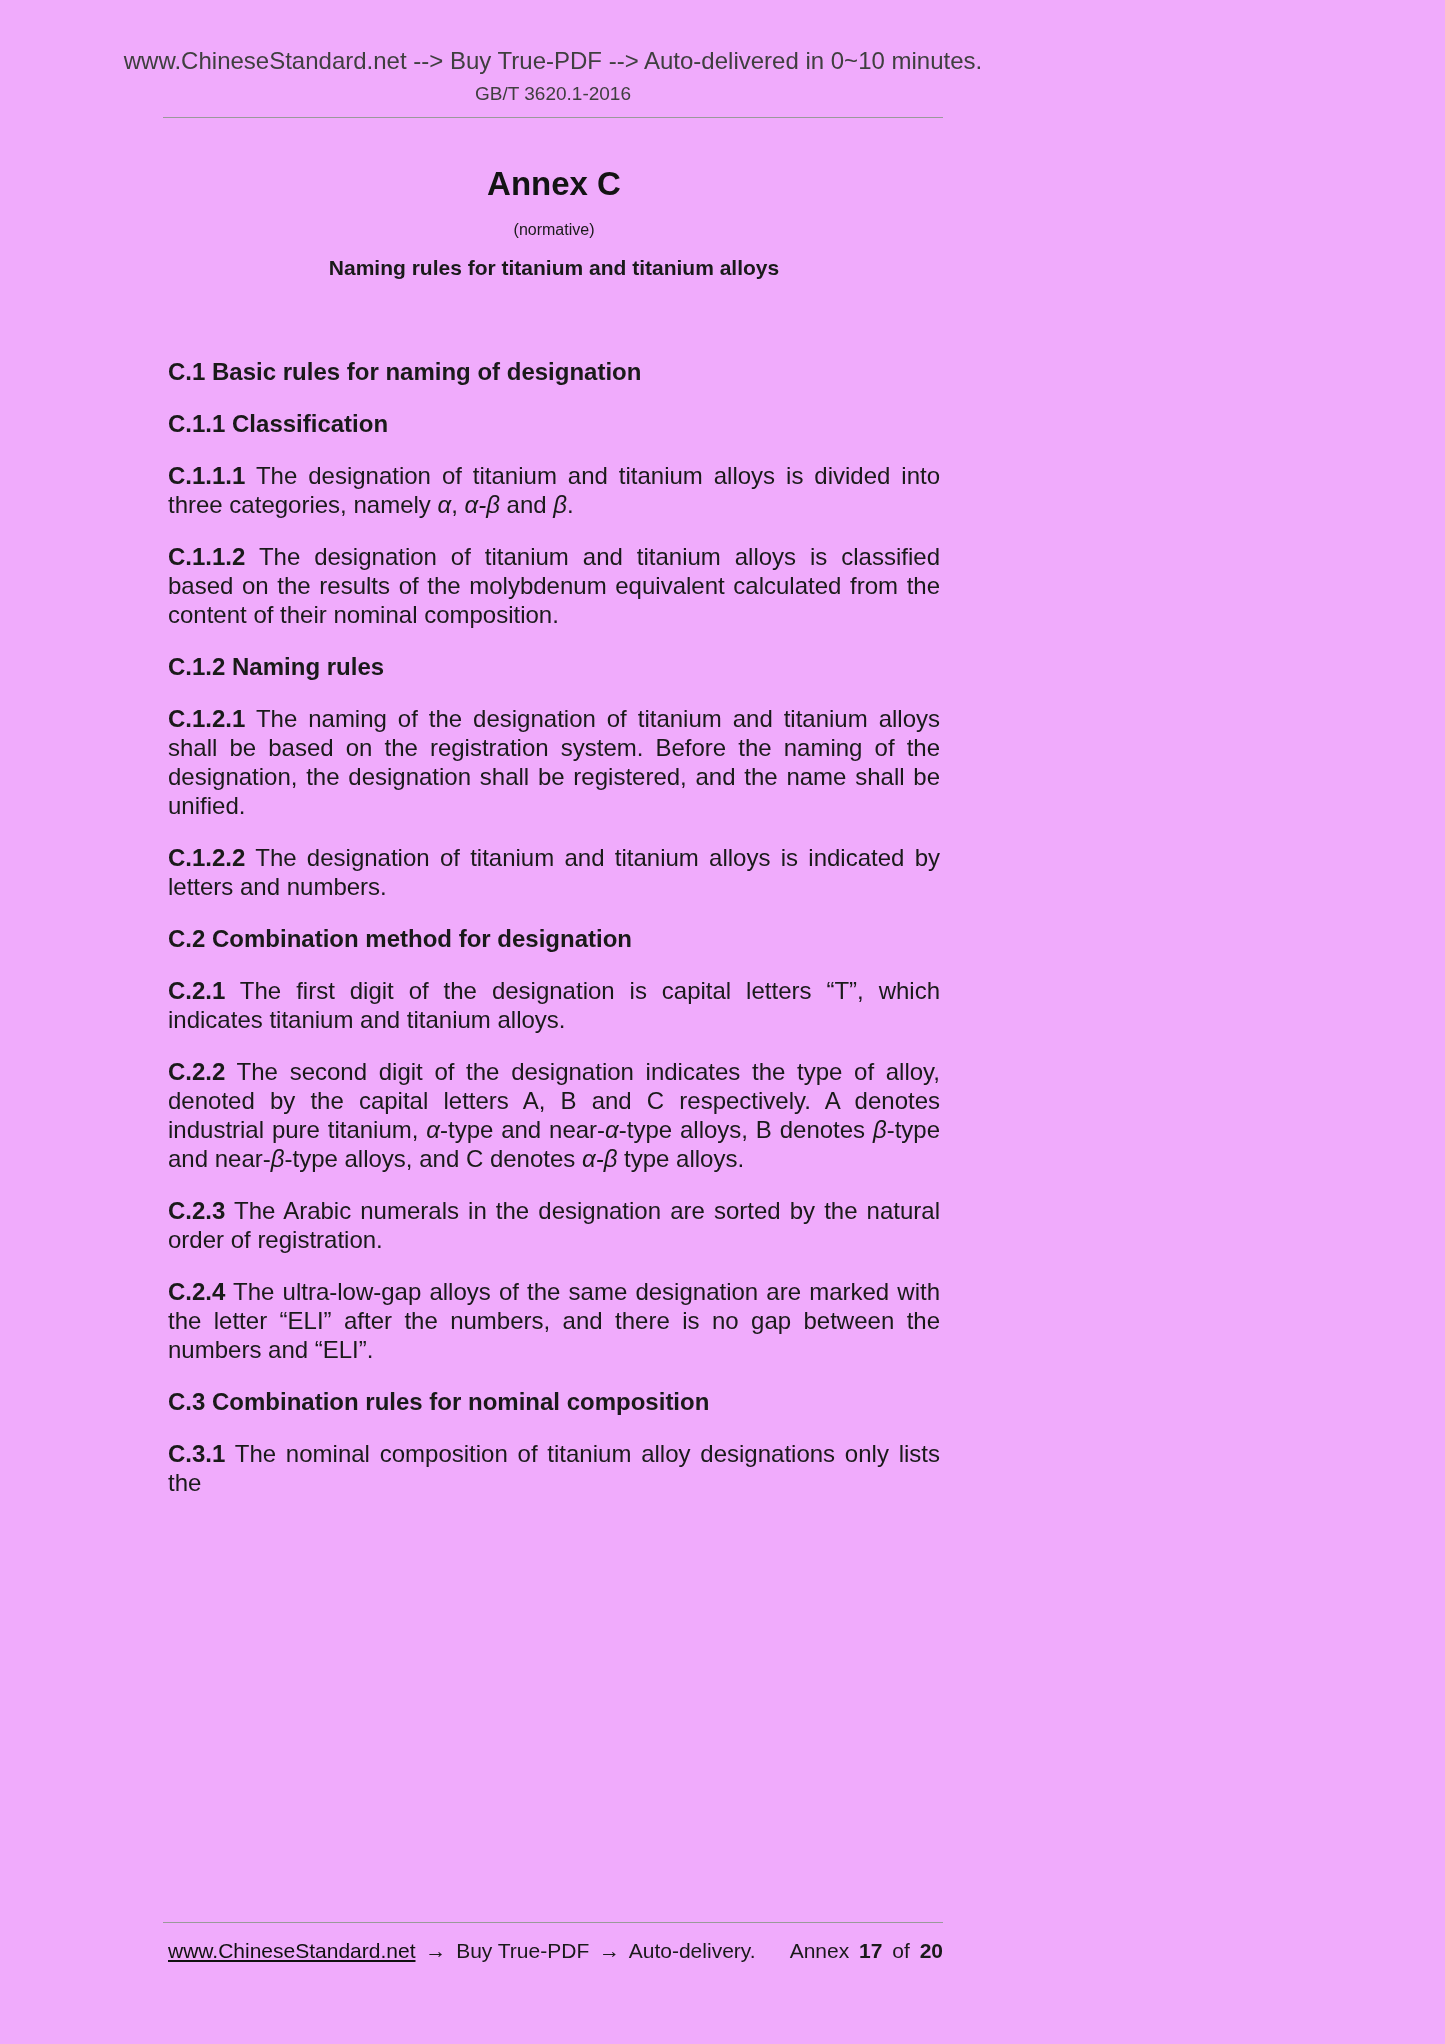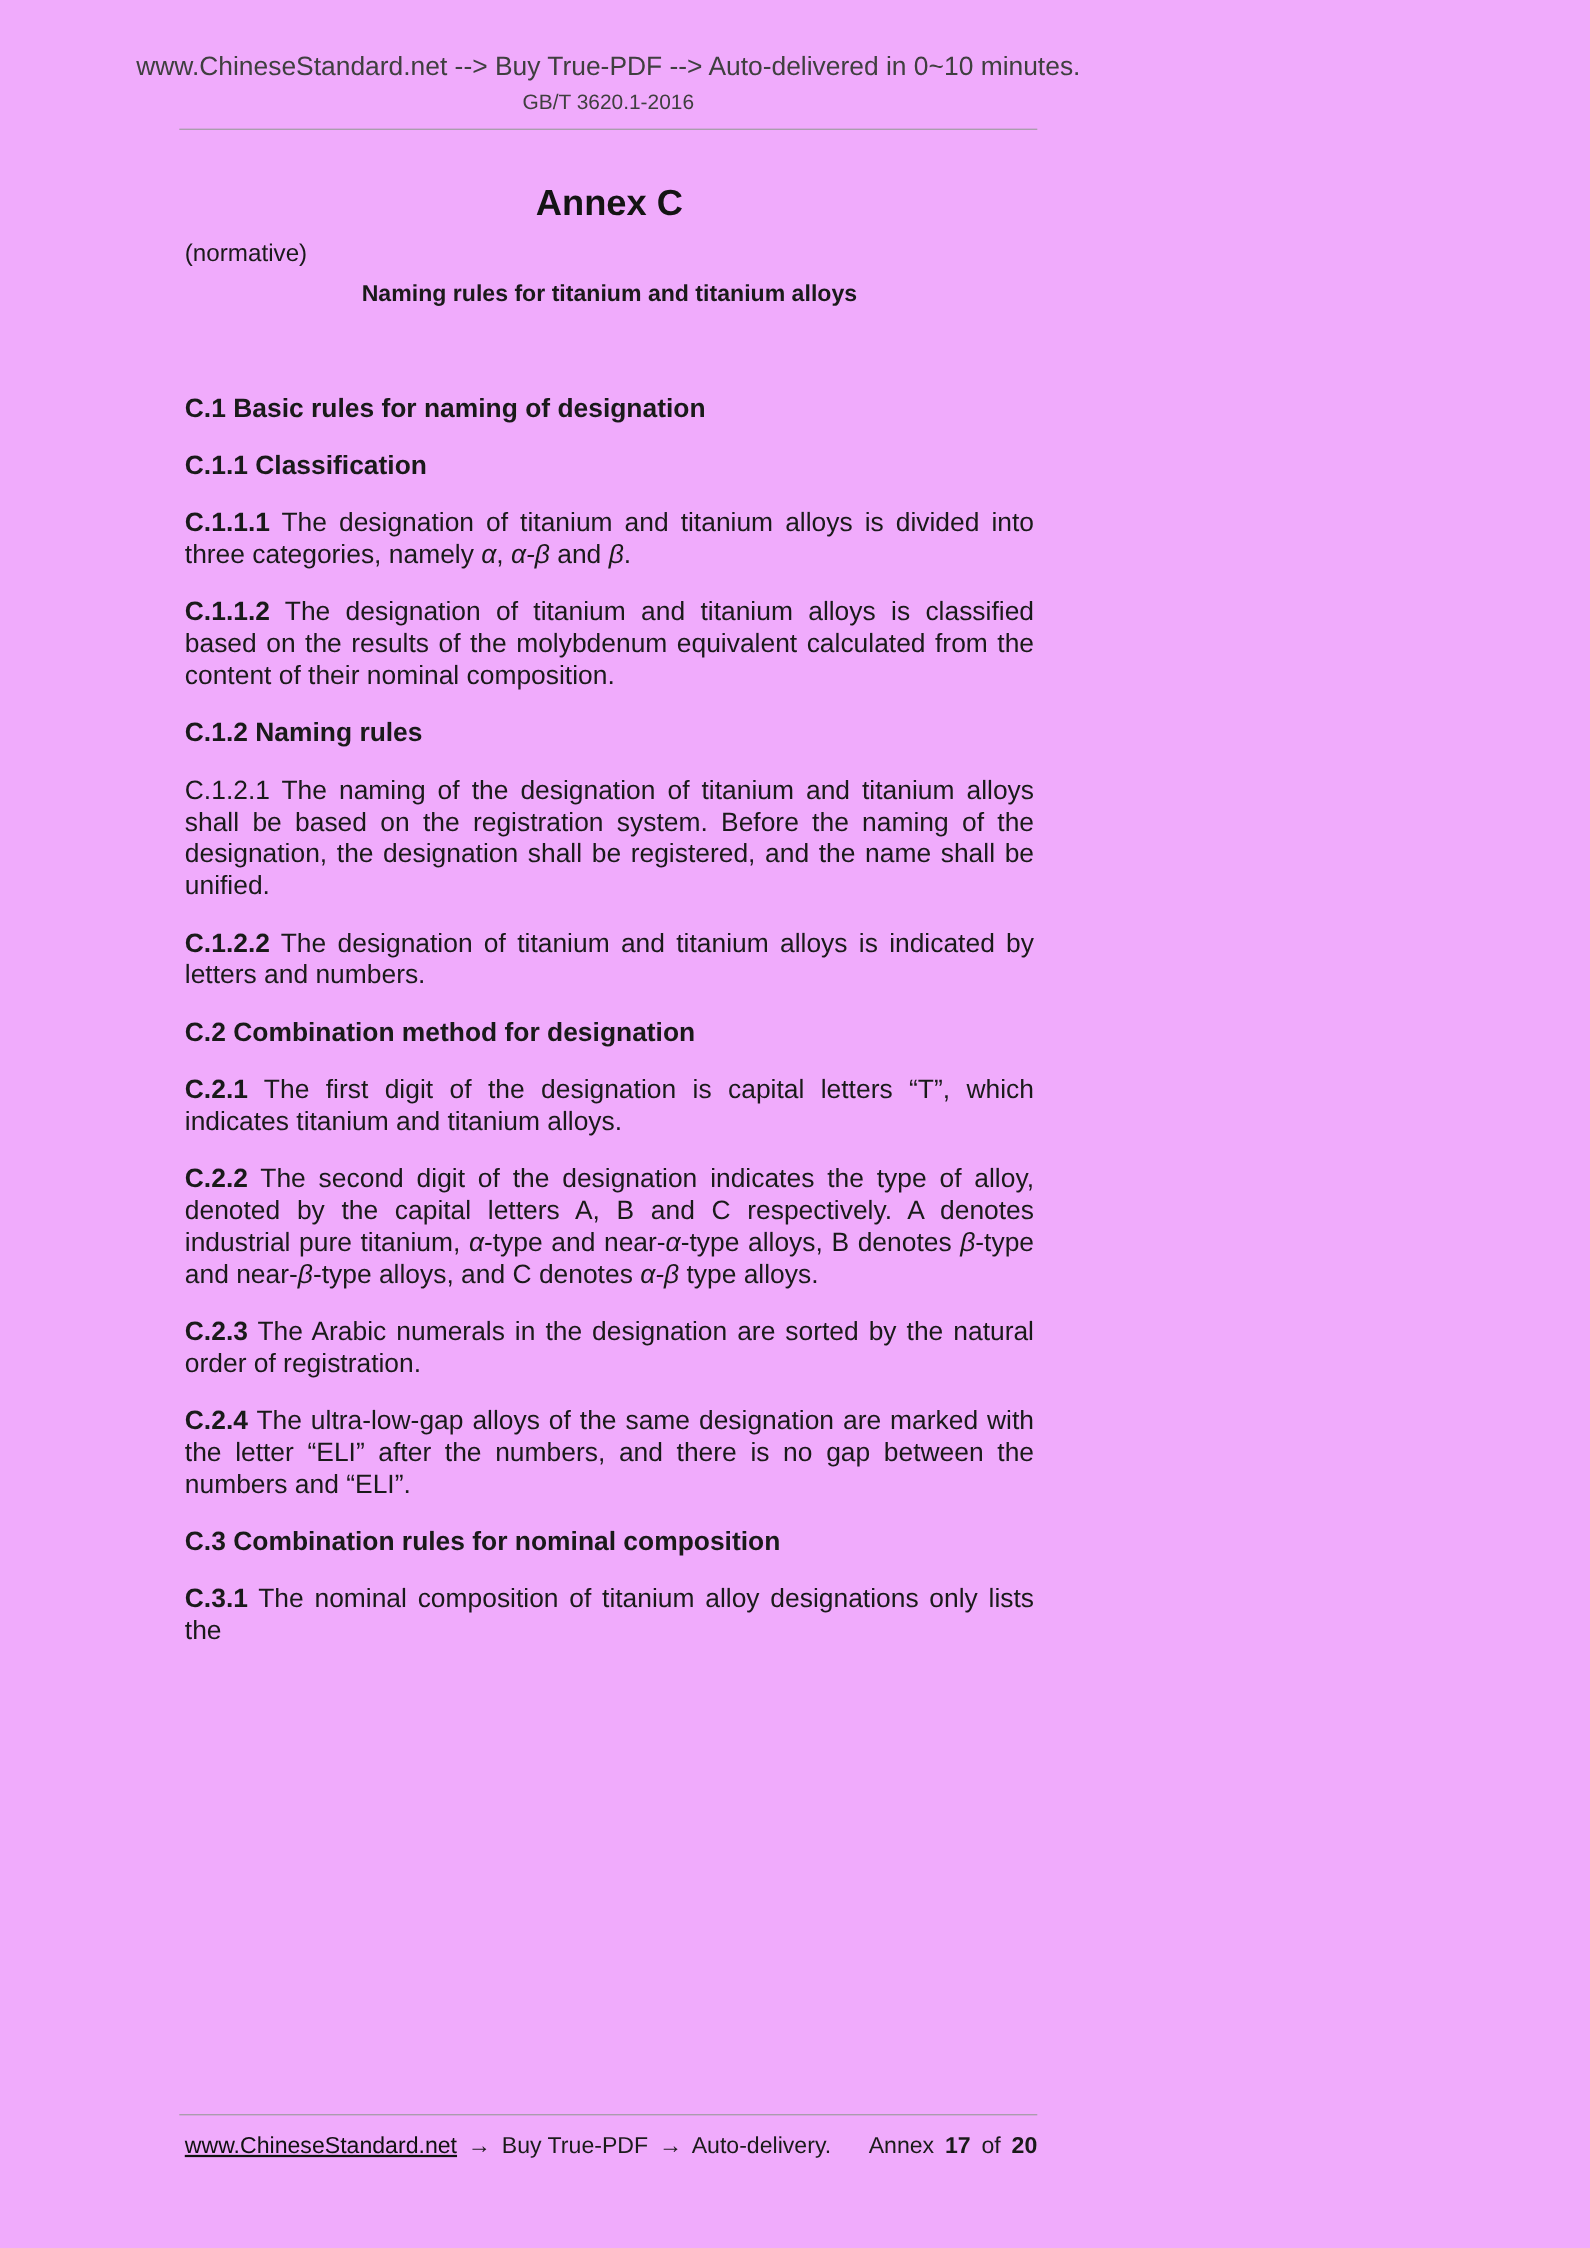--- a/index.html
+++ b/index.html
@@ -44,21 +44,22 @@
   }
   .doc-title {
     margin-top: 146px;
     text-align: center;
     font-size: 33px;
     line-height: 40px;
     font-weight: 700;
     color: #141414;
   }
   .doc-normative {
-    font-size: 22px;
+    text-align: center;
+    font-size: 16px;
     line-height: 27px;
     margin-top: 12px;
   }
   .doc-subtitle {
     text-align: center;
     font-size: 21px;
     line-height: 26px;
     font-weight: 700;
     margin-top: 12px;
   }
@@ -115,21 +116,21 @@
     <div class="doc-title">Annex C</div>
     <div class="doc-normative">(normative)</div>
     <div class="doc-subtitle">Naming rules for titanium and titanium alloys</div>
 
     <div class="doc-body" id="doc-body">
         <p class="doc-heading"><span>C.1 Basic rules for naming of designation</span></p>
         <p class="doc-heading"><span>C.1.1 Classification</span></p>
         <p class="doc-para"><span style="font-weight: 700;">C.1.1.1</span><span> The designation of titanium and titanium alloys is divided into three categories, namely </span><span style="font-style: italic;">α</span><span>, </span><span style="font-style: italic;">α-β</span><span> and </span><span style="font-style: italic;">β</span><span>.</span></p>
         <p class="doc-para"><span style="font-weight: 700;">C.1.1.2</span><span> The designation of titanium and titanium alloys is classified based on the results of the molybdenum equivalent calculated from the content of their nominal composition.</span></p>
         <p class="doc-heading"><span>C.1.2 Naming rules</span></p>
-        <p class="doc-para"><span style="font-weight: 400;">C.1.2.1</span><span> The naming of the designation of titanium and titanium alloys shall be based on the registration system. Before the naming of the designation, the designation shall be registered, and the name shall be unified.</span></p>
+        <p class="doc-para"><span style="font-weight: 700;">C.1.2.1</span><span> The naming of the designation of titanium and titanium alloys shall be based on the registration system. Before the naming of the designation, the designation shall be registered, and the name shall be unified.</span></p>
         <p class="doc-para"><span style="font-weight: 700;">C.1.2.2</span><span> The designation of titanium and titanium alloys is indicated by letters and numbers.</span></p>
         <p class="doc-heading"><span>C.2 Combination method for designation</span></p>
         <p class="doc-para"><span style="font-weight: 700;">C.2.1</span><span> The first digit of the designation is capital letters “T”, which indicates titanium and titanium alloys.</span></p>
         <p class="doc-para"><span style="font-weight: 700;">C.2.2</span><span> The second digit of the designation indicates the type of alloy, denoted by the capital letters A, B and C respectively. A denotes industrial pure titanium, </span><span style="font-style: italic;">α</span><span>-type and near-</span><span style="font-style: italic;">α</span><span>-type alloys, B denotes </span><span style="font-style: italic;">β</span><span>-type and near-</span><span style="font-style: italic;">β</span><span>-type alloys, and C denotes </span><span style="font-style: italic;">α-β</span><span> type alloys.</span></p>
         <p class="doc-para"><span style="font-weight: 700;">C.2.3</span><span> The Arabic numerals in the designation are sorted by the natural order of registration.</span></p>
         <p class="doc-para"><span style="font-weight: 700;">C.2.4</span><span> The ultra-low-gap alloys of the same designation are marked with the letter “ELI” after the numbers, and there is no gap between the numbers and “ELI”.</span></p>
         <p class="doc-heading"><span>C.3 Combination rules for nominal composition</span></p>
         <p class="doc-para"><span style="font-weight: 700;">C.3.1</span><span> The nominal composition of titanium alloy designations only lists the</span></p>
       </div>
   </div>

